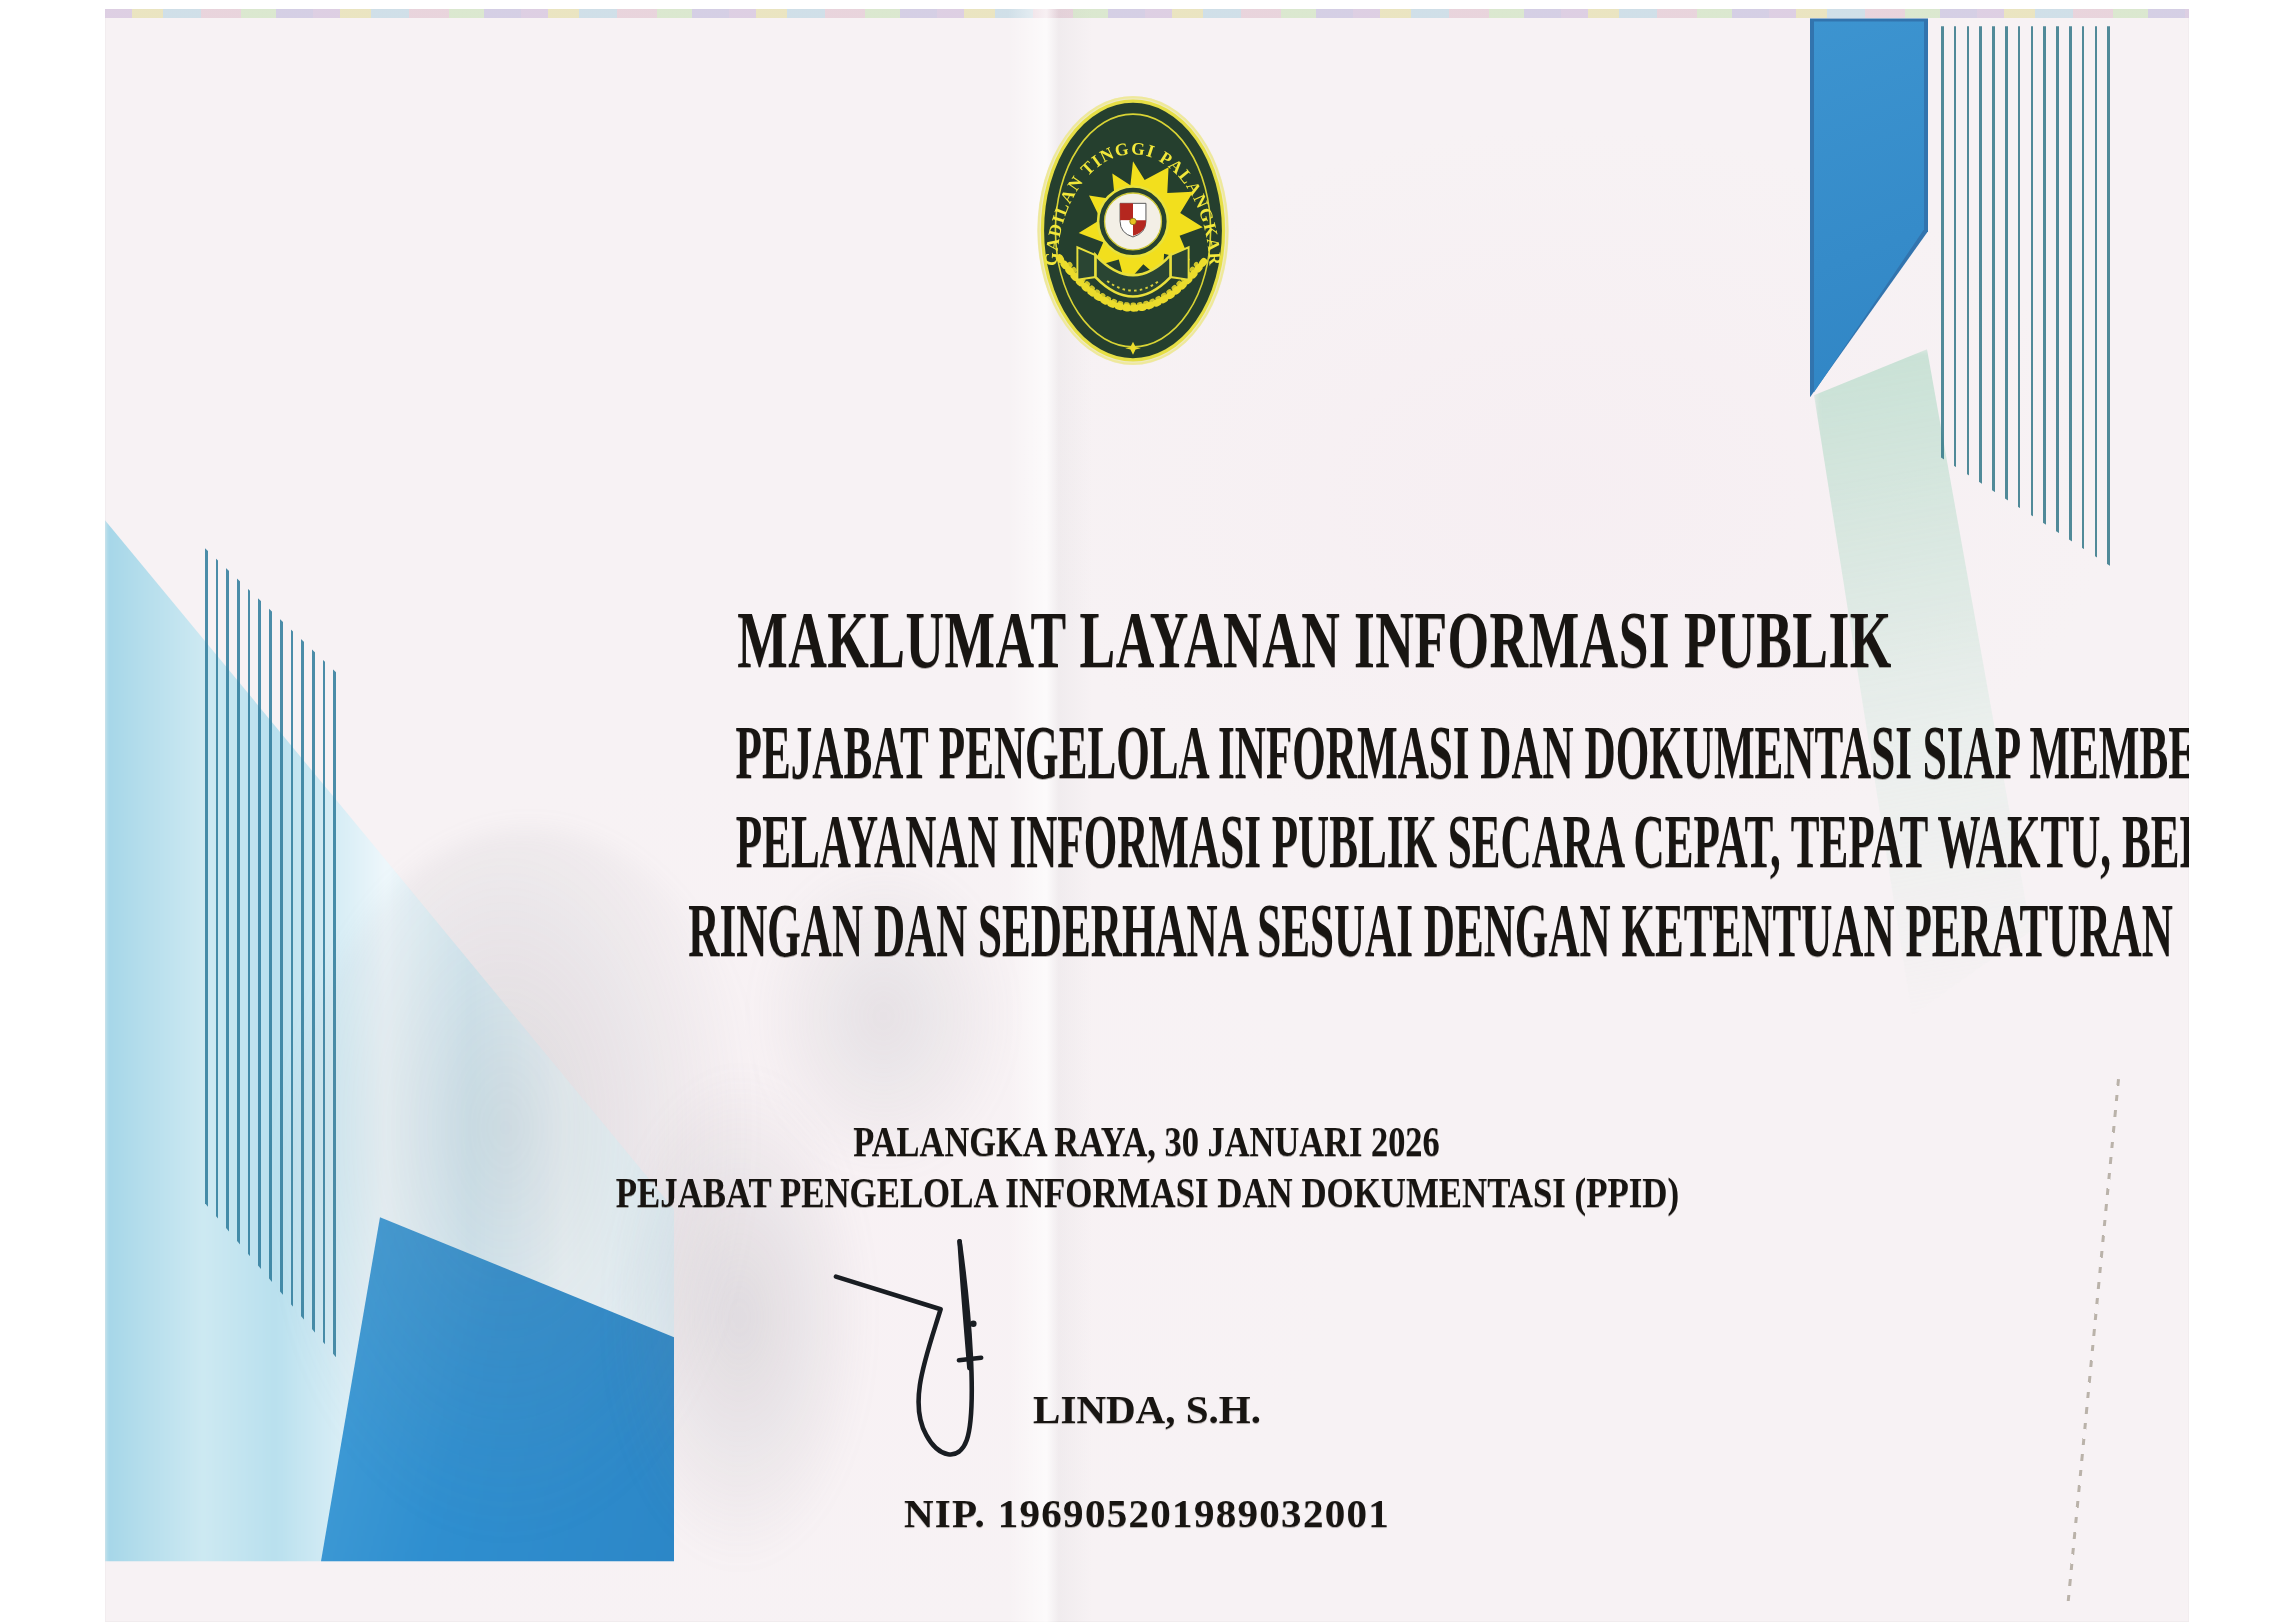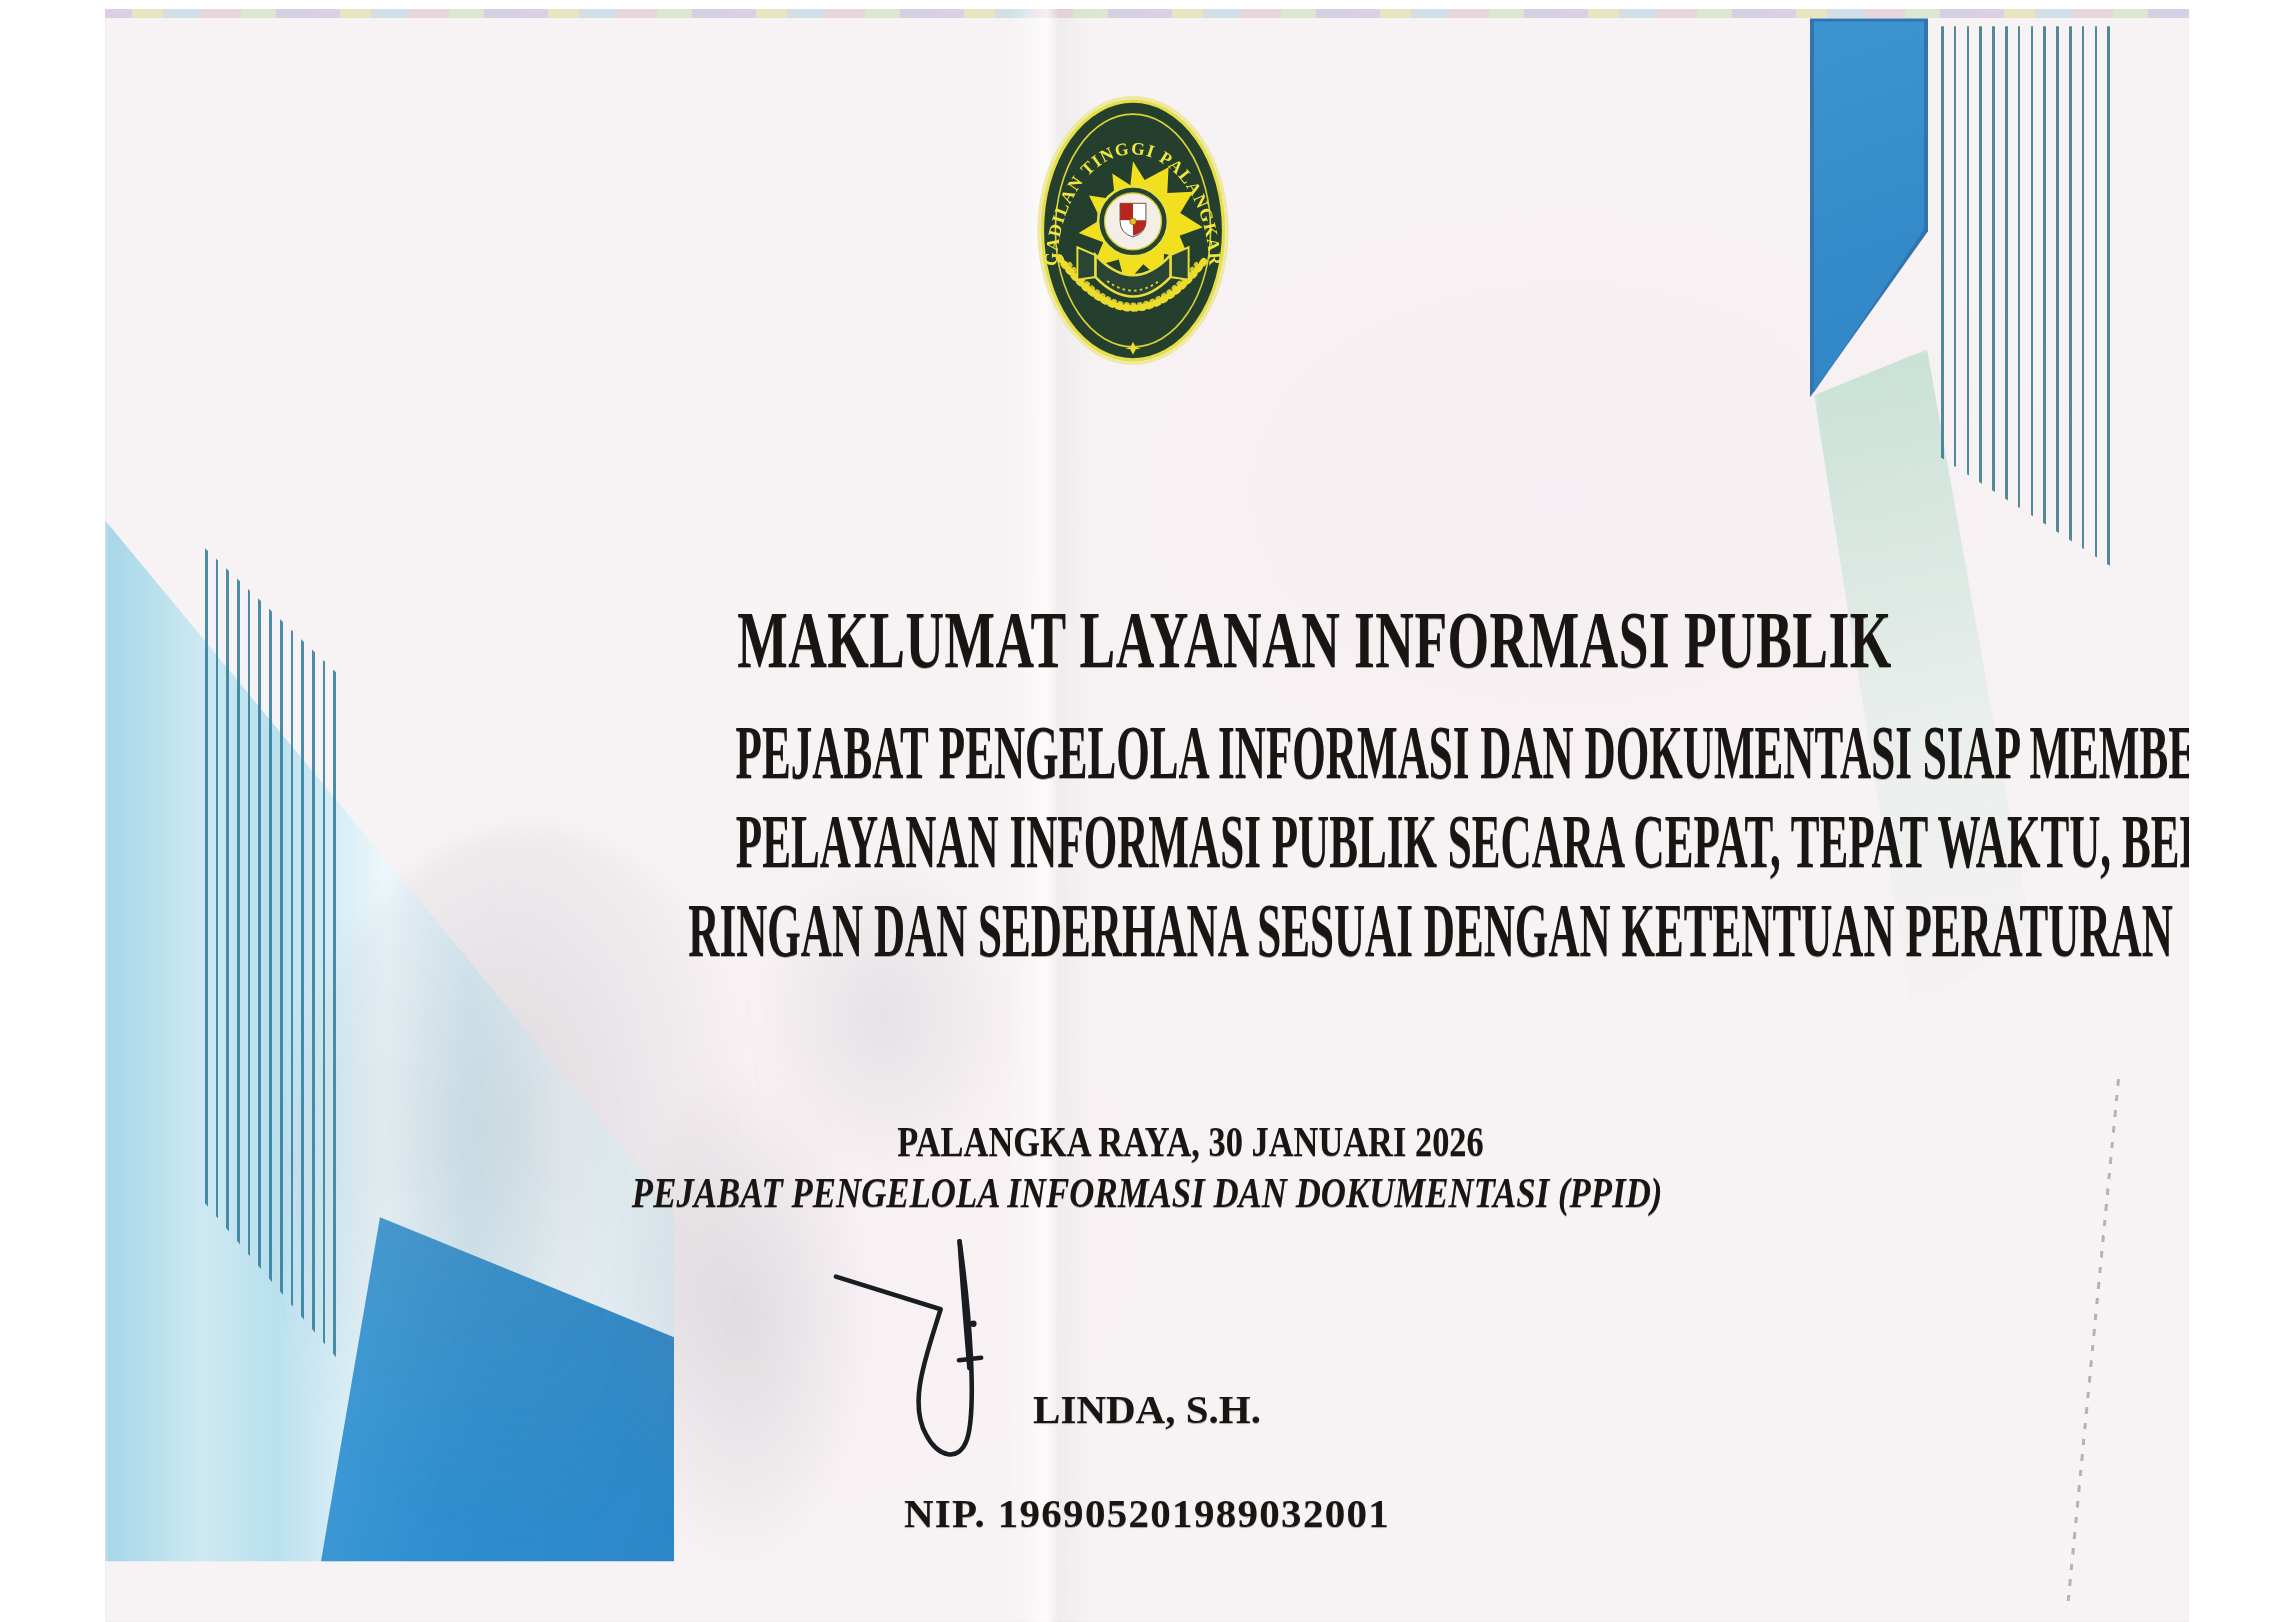--- a/index.html
+++ b/index.html
@@ -95,22 +95,22 @@
   .txtline{position:absolute;left:0;width:100%;text-align:center;white-space:nowrap;color:var(--ink);}
   .txtline .sq{display:inline-block;transform-origin:50% 50%;font-weight:700;
     text-shadow:0 0.7px 0.7px rgba(40,35,30,.35);}
   .hdr{top:425px;font-size:56px;line-height:60px;}
   .hdr .sq{transform:scaleX(.84);}
   .ttl{top:591px;font-size:81px;line-height:81px;text-align:right;}
   .ttl .sq{transform:scaleX(.66);letter-spacing:0.7px;}
   .bdy{font-size:77px;line-height:77px;}
   .bdy .sq{transform:scaleX(.56);}
   .b1{top:705px;} .b2{top:794px;} .b3{top:883px;} .b4{top:967px;}
-  .dt{top:1108px;font-size:43px;padding-left:44px;}  .dt .sq{transform:scaleX(.80);}
-  .org{top:1159px;font-size:43px;font-style:italic;} .org .sq{transform:scaleX(.81);}
+  .dt{top:1108px;font-size:43px;}  .dt .sq{transform:scaleX(.80);}
+  .org{top:1159px;font-size:43px;} .org .sq{transform:scaleX(.81);}
   .nm{top:1376px;font-size:41px;}  .nm .sq{transform:scaleX(1);}
   .nip{top:1480px;font-size:41px;} .nip .sq{transform:scaleX(1);letter-spacing:1.3px;}
   
   .logo{position:absolute;left:931px;top:84px;width:194px;height:275px;}
   .sig{position:absolute;left:693px;top:1210px;width:314px;height:314px;}
 </style>
 </head>
 <body>
 
 <div class="canvas">

